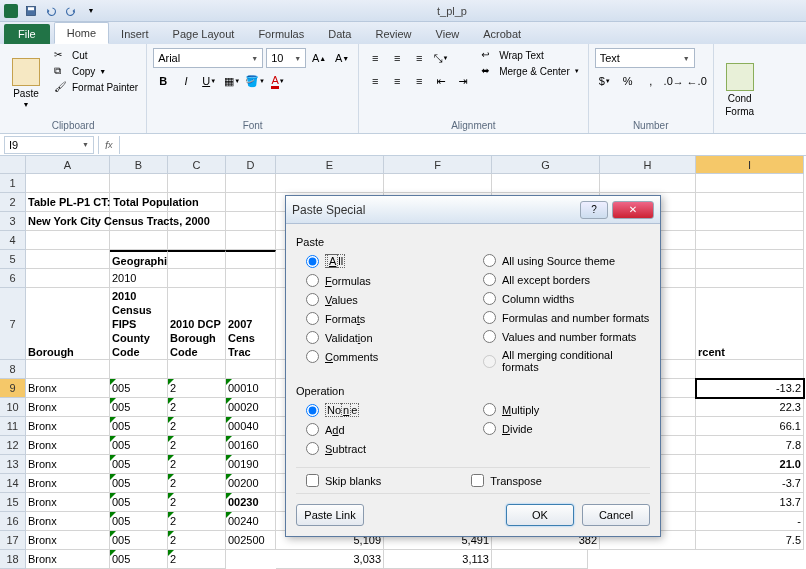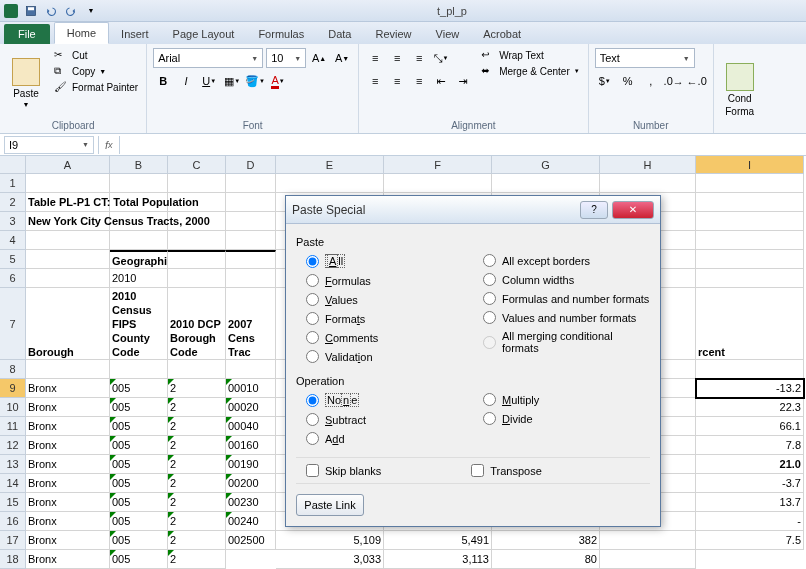--- a/index.html
+++ b/index.html
@@ -449,21 +449,21 @@
         <div class="cell" style="width: 108px;"></div>
         <div class="cell" style="width: 108px;"></div>
         <div class="cell" style="width: 96px;"></div>
         <div class="cell num" style="width: 108px;">-3.7</div>
       </div>
       <div class="row">
         <div class="row-h">15</div>
         <div class="cell" style="width: 84px;">Bronx</div>
         <div class="cell" style="width: 58px;">005<span class="green-tri"></span></div>
         <div class="cell" style="width: 58px;">2<span class="green-tri"></span></div>
-        <div class="cell" style="width: 50px;">00230<span class="green-tri"></span></div>
+        <div class="cell" style="width: 50px; font-weight: bold;">00230<span class="green-tri"></span></div>
         <div class="cell" style="width: 108px;"></div>
         <div class="cell" style="width: 108px;"></div>
         <div class="cell" style="width: 108px;"></div>
         <div class="cell" style="width: 96px;"></div>
         <div class="cell num" style="width: 108px;">13.7</div>
       </div>
       <div class="row">
         <div class="row-h">16</div>
         <div class="cell" style="width: 84px;">Bronx</div>
         <div class="cell" style="width: 58px;">005<span class="green-tri"></span></div>
@@ -488,21 +488,20 @@
         <div class="cell num" style="width: 108px;">7.5</div>
       </div>
       <div class="row">
         <div class="row-h">18</div>
         <div class="cell" style="width: 84px;">Bronx</div>
         <div class="cell" style="width: 58px;">005<span class="green-tri"></span></div>
         <div class="cell" style="width: 58px;">2<span class="green-tri"></span></div>
         <div class="cell" style="width: 50px; margin-top: 24px;">002701</div>
         <div class="cell num" style="width: 108px;">3,033</div>
         <div class="cell num" style="width: 108px;">3,113</div>
-        <div class="cell num" style="width: 108px;">80</div>
         <div class="cell" style="width: 96px;"></div>
       </div>
     </div>
 </div>
 
 <div class="dialog-overlay">
   <div class="dialog">
     <div class="dialog-title">
       <span class="dialog-title-text">Paste Special</span>
       <div class="dlg-btn help">?</div>
@@ -523,28 +522,32 @@
             <label class="radio-item">
               <input type="radio" name="paste" style="">
               <span><span class="underline-letter">V</span>alues</span>
             </label>
             <label class="radio-item">
               <input type="radio" name="paste" style="">
               <span>Forma<span class="underline-letter">t</span>s</span>
             </label>
             <label class="radio-item">
               <input type="radio" name="paste" style="">
+              <span>Validat<span class="underline-letter">i</span>on</span>
+            </label>
+            <label class="radio-item">
+              <input type="radio" name="paste" style="">
               <span><span class="underline-letter">C</span>omments</span>
             </label>
-            <label class="radio-item">
-              <input type="radio" name="paste" style="">
-              <span>Validat<span class="underline-letter">i</span>on</span>
-            </label>
           </div>
         <div class="radio-col" id="paste-right">
+            <label class="radio-item">
+              <input type="radio" name="paste" style="">
+              <span>All using Source theme</span>
+            </label>
             <label class="radio-item">
               <input type="radio" name="paste" style="">
               <span>All except borders</span>
             </label>
             <label class="radio-item">
               <input type="radio" name="paste" style="">
               <span>Column widths</span>
             </label>
             <label class="radio-item">
               <input type="radio" name="paste" style="">
@@ -562,25 +565,25 @@
       </div>
       <div class="group-label">Operation</div>
       <div class="radio-grid">
         <div class="radio-col" id="op-left">
             <label class="radio-item selected">
               <input type="radio" name="op" checked="" style="">
               <span>No<span class="underline-letter">n</span>e</span>
             </label>
             <label class="radio-item">
               <input type="radio" name="op" style="">
+              <span>A<span class="underline-letter">d</span>d</span>
+            </label>
+            <label class="radio-item">
+              <input type="radio" name="op" style="">
               <span><span class="underline-letter">S</span>ubtract</span>
-            </label>
-            <label class="radio-item">
-              <input type="radio" name="op" style="">
-              <span>A<span class="underline-letter">d</span>d</span>
             </label>
           </div>
         <div class="radio-col" id="op-right">
             <label class="radio-item">
               <input type="radio" name="op" style="">
               <span><span class="underline-letter">M</span>ultiply</span>
             </label>
             <label class="radio-item">
               <input type="radio" name="op" style="">
               <span><span class="underline-letter">D</span>ivide</span>
@@ -592,16 +595,20 @@
             <input type="checkbox" style="">
             <span>Skip blanks</span>
           </label>
         <label class="check-item">
             <input type="checkbox" style="">
             <span>Transpose</span>
           </label>
       </div>
       <div class="dialog-footer">
         <button class="dlg-button">Paste Link</button>
+        <div class="footer-right">
+          <button class="dlg-button primary">OK</button>
+          <button class="dlg-button">Cancel</button>
+        </div>
       </div>
     </div>
   </div>
 </div>
 
 </body></html>

